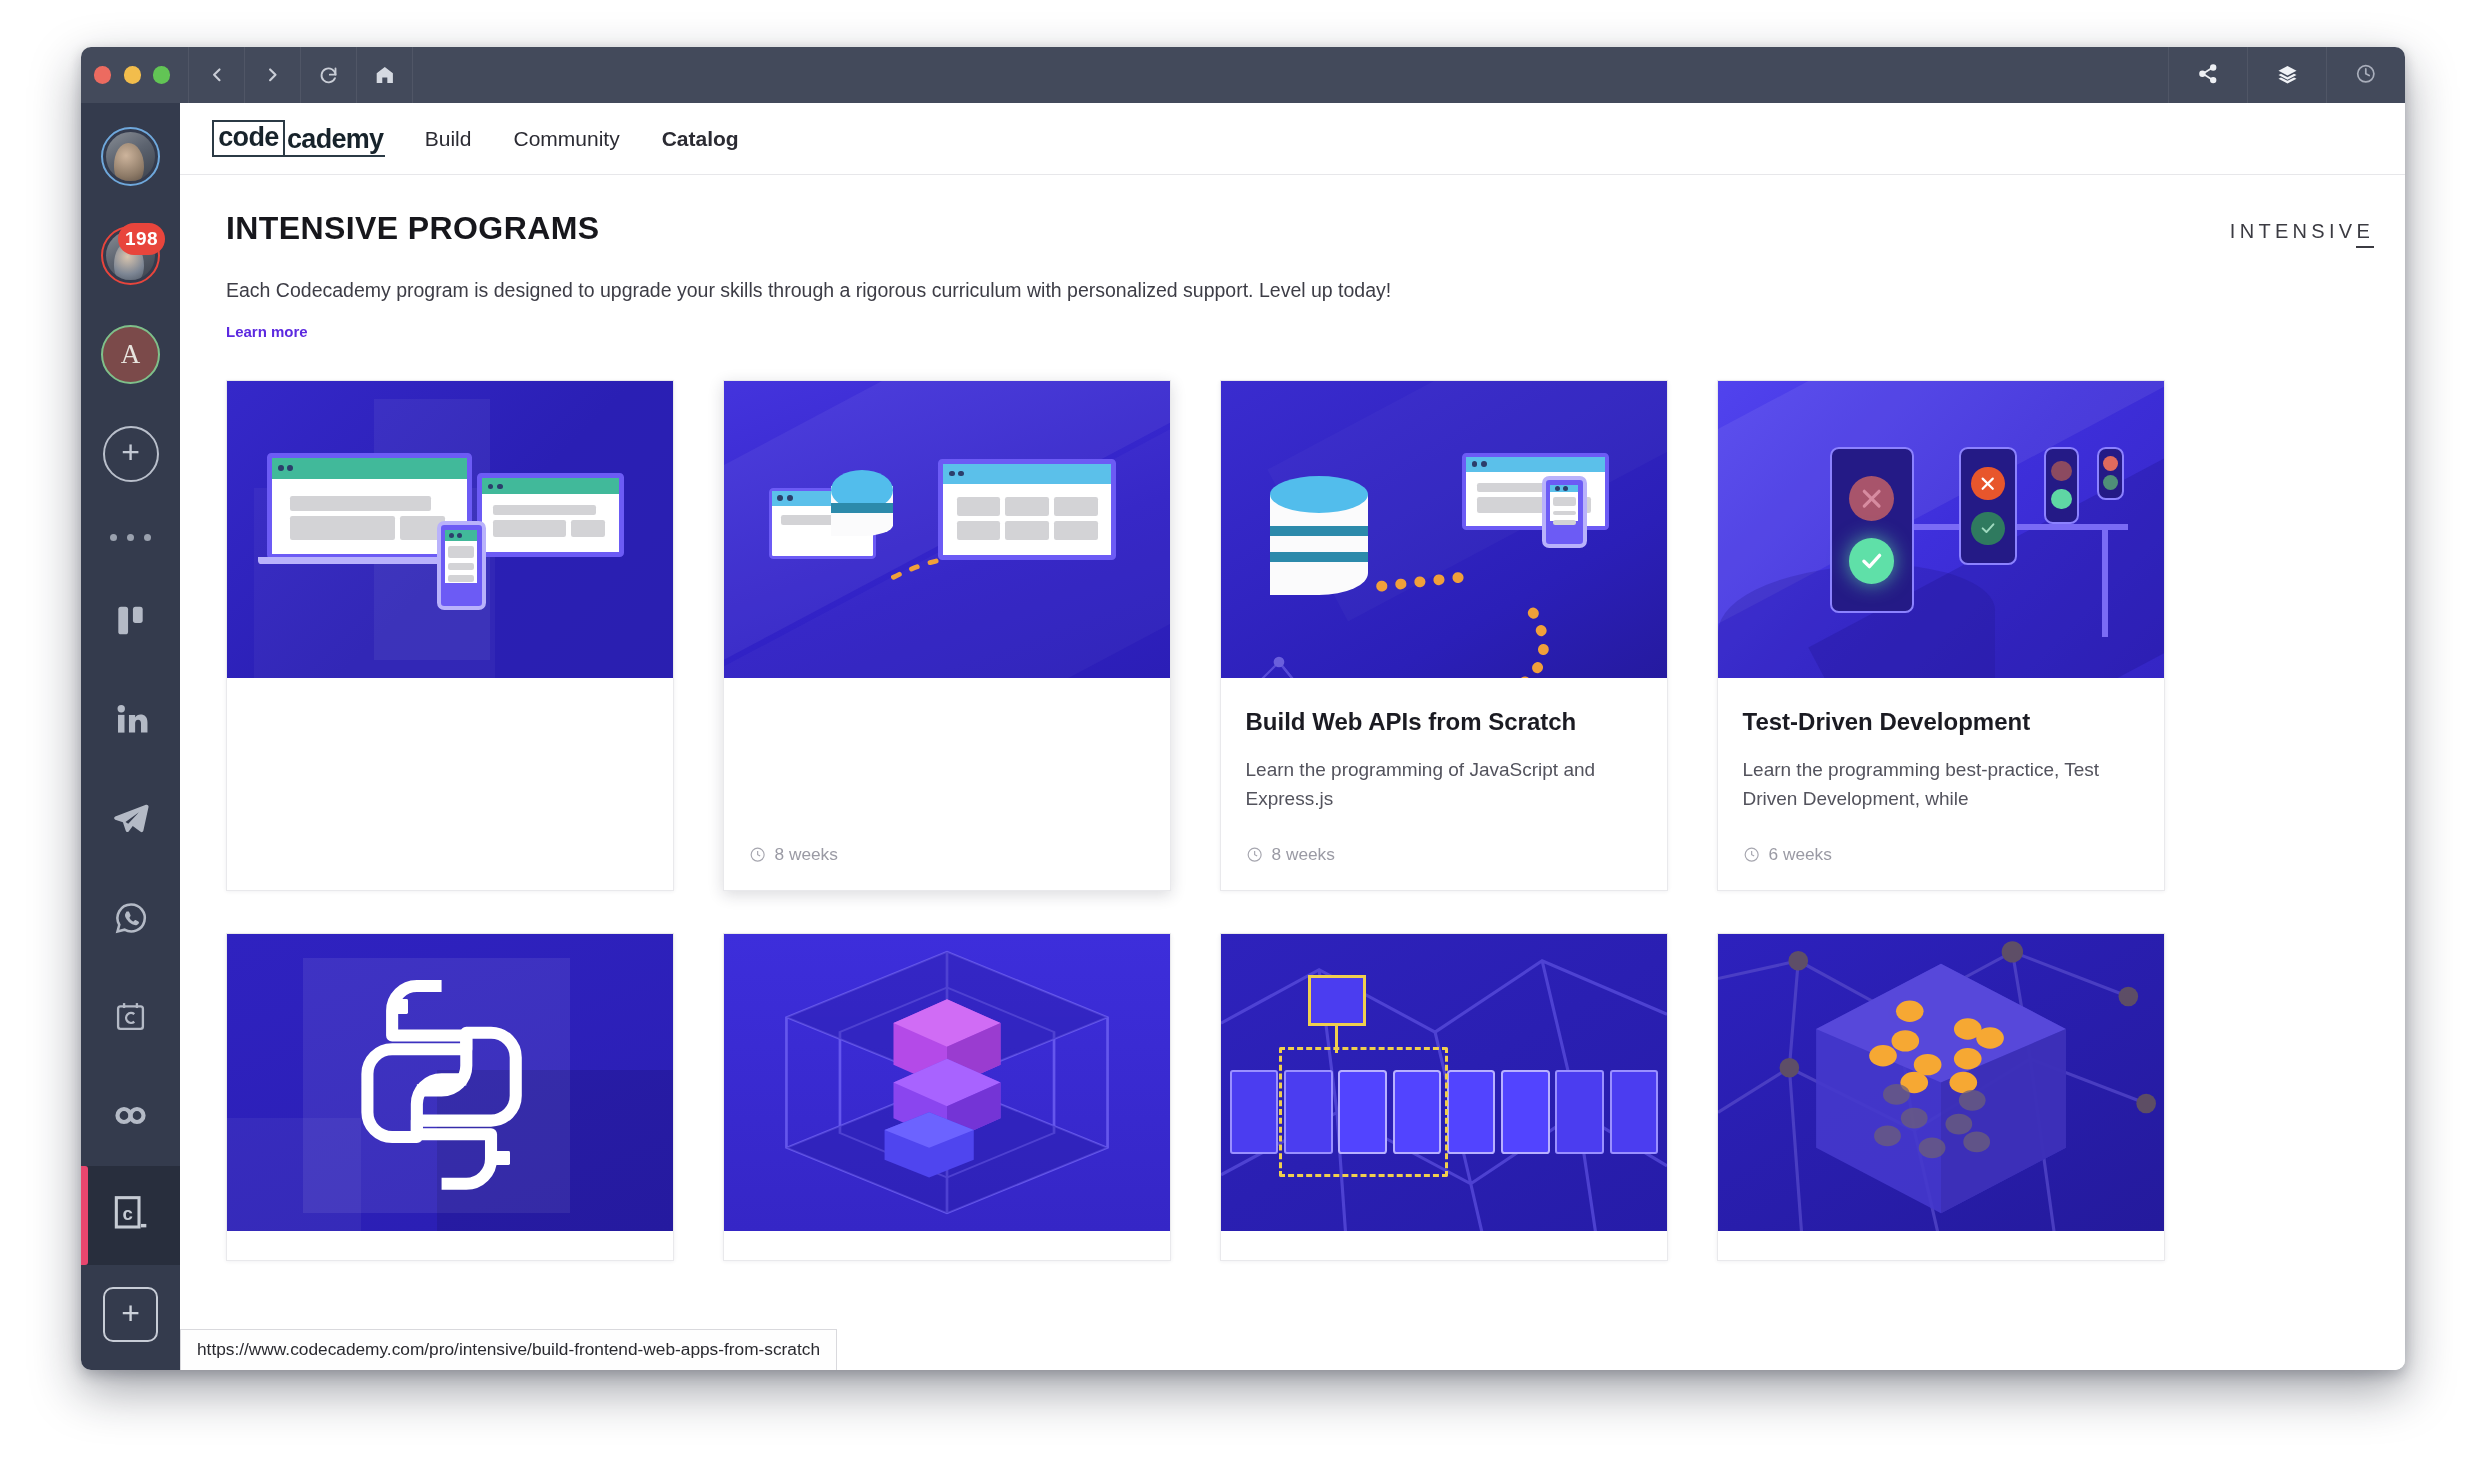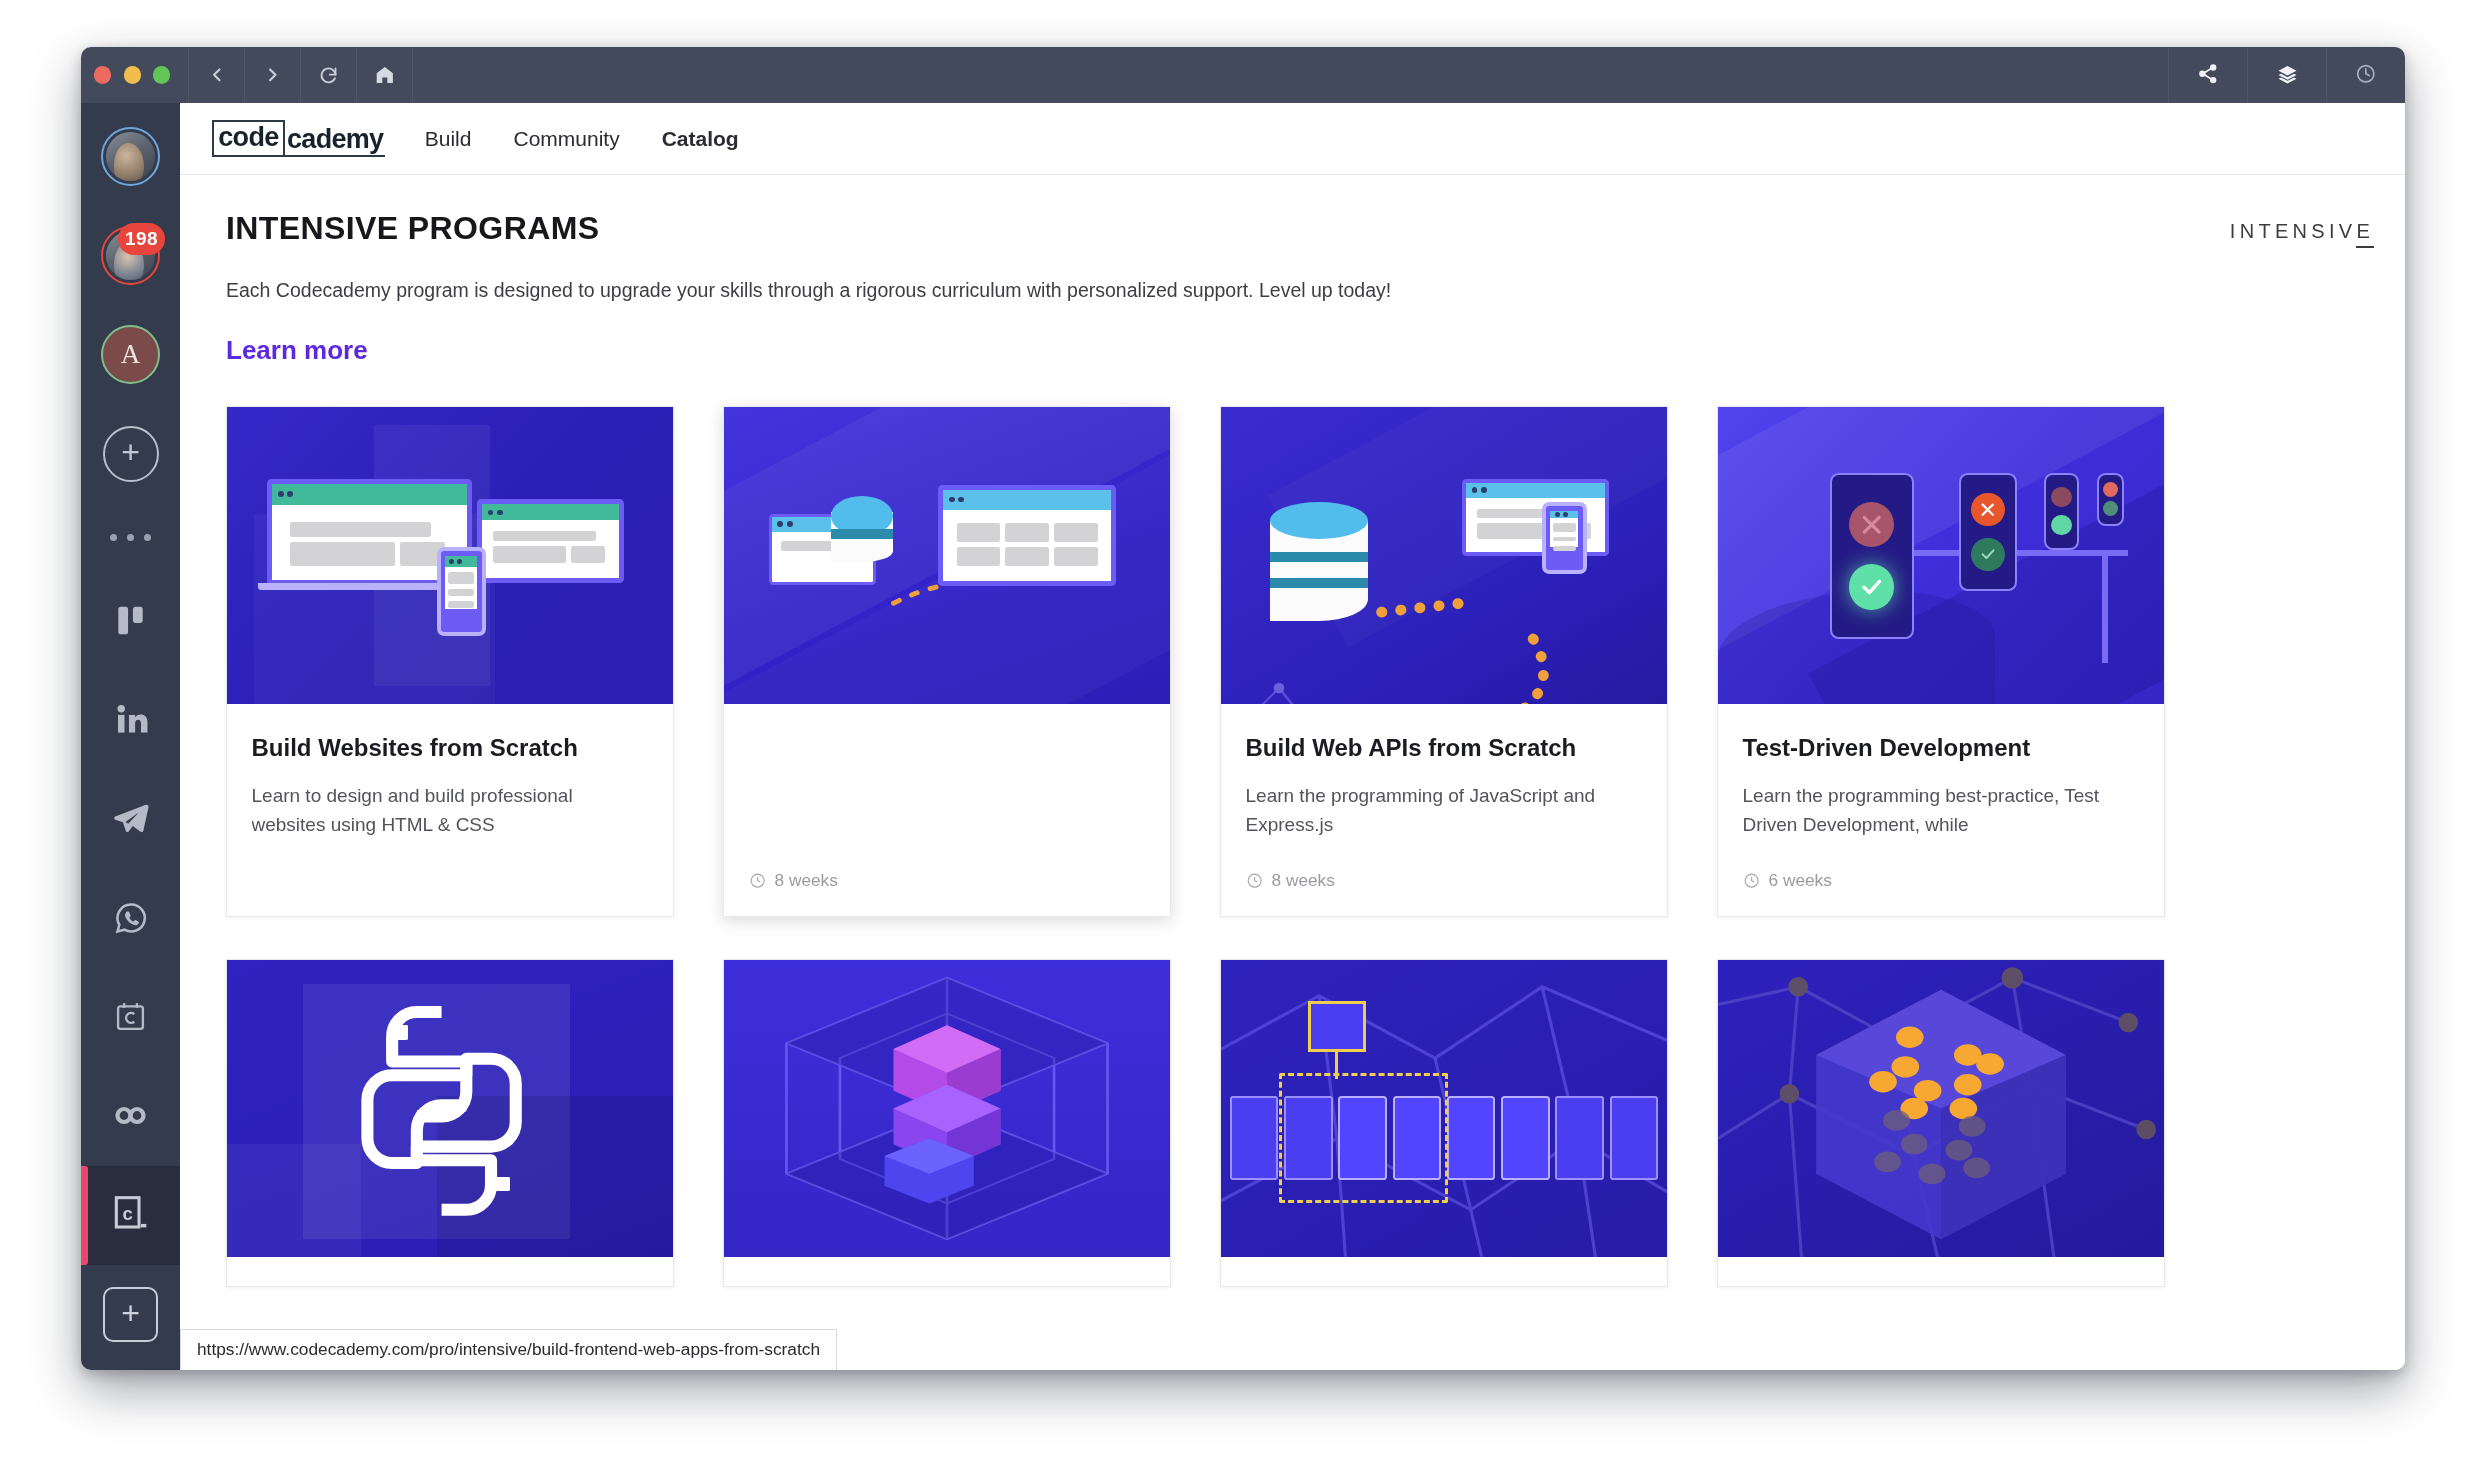--- a/index.html
+++ b/index.html
@@ -157,22 +157,22 @@
   #intensive-logo {
     margin-left:auto; margin-top: 10px;
     font-size: 20px; letter-spacing: 4.3px; color:#3b3b42; font-weight: 500;
     padding-right: 2.9px;
   }
   #intensive-logo u { text-decoration: none; border-bottom: 2.9px solid #3b3b42; padding-bottom: 4.3px; }
   #section-desc {
     margin-top: 30px; font-size: 19.5px; color:#3d3d46; line-height: 1.35;
   }
   #learn-more {
-    display:inline-block; margin-top: 32px;
-    font-size: 26px; font-weight: 700; color:#5c29e0; cursor:pointer;
+    display:inline-block; margin-top: 20px;
+    font-size: 15px; font-weight: 700; color:#5c29e0; cursor:pointer;
   }
 
   
   #card-grid {
     margin-top: 40px;
     display: grid;
     grid-template-columns: repeat(4, 448px);
     gap: 0 49px;
   }
   .card {
@@ -494,24 +494,20 @@
                   <div class="bar">
                       <i></i>
                       <i></i>
                     </div>
                   <div class="blk" style="height:24%;"></div>
                   <div class="blk" style="height:13%;"></div>
                   <div class="blk" style="height:13%;"></div>
                 </div>
               </div>
             </div>
-          </div>
-          <div class="card-body">
-            <div class="card-title">Build Websites from Scratch</div>
-            <div class="card-desc">Learn to design and build professional websites using HTML &amp; CSS</div>
           </div>
         </div>
 
         <div class="card hovered">
           <div class="card-img">
             <div class="ill bg-b">
               <div class="diag" style="left:-20%;top:-16%;"></div>
               <div class="diag" style="left:-10%;top:44%;opacity:.6;"></div>
               <div class="browser" style="left:10%;top:36%;width:24%;height:24%;border-width:3.6px;">
                 <div class="bar blue" style="background:#5bc0ea;">

